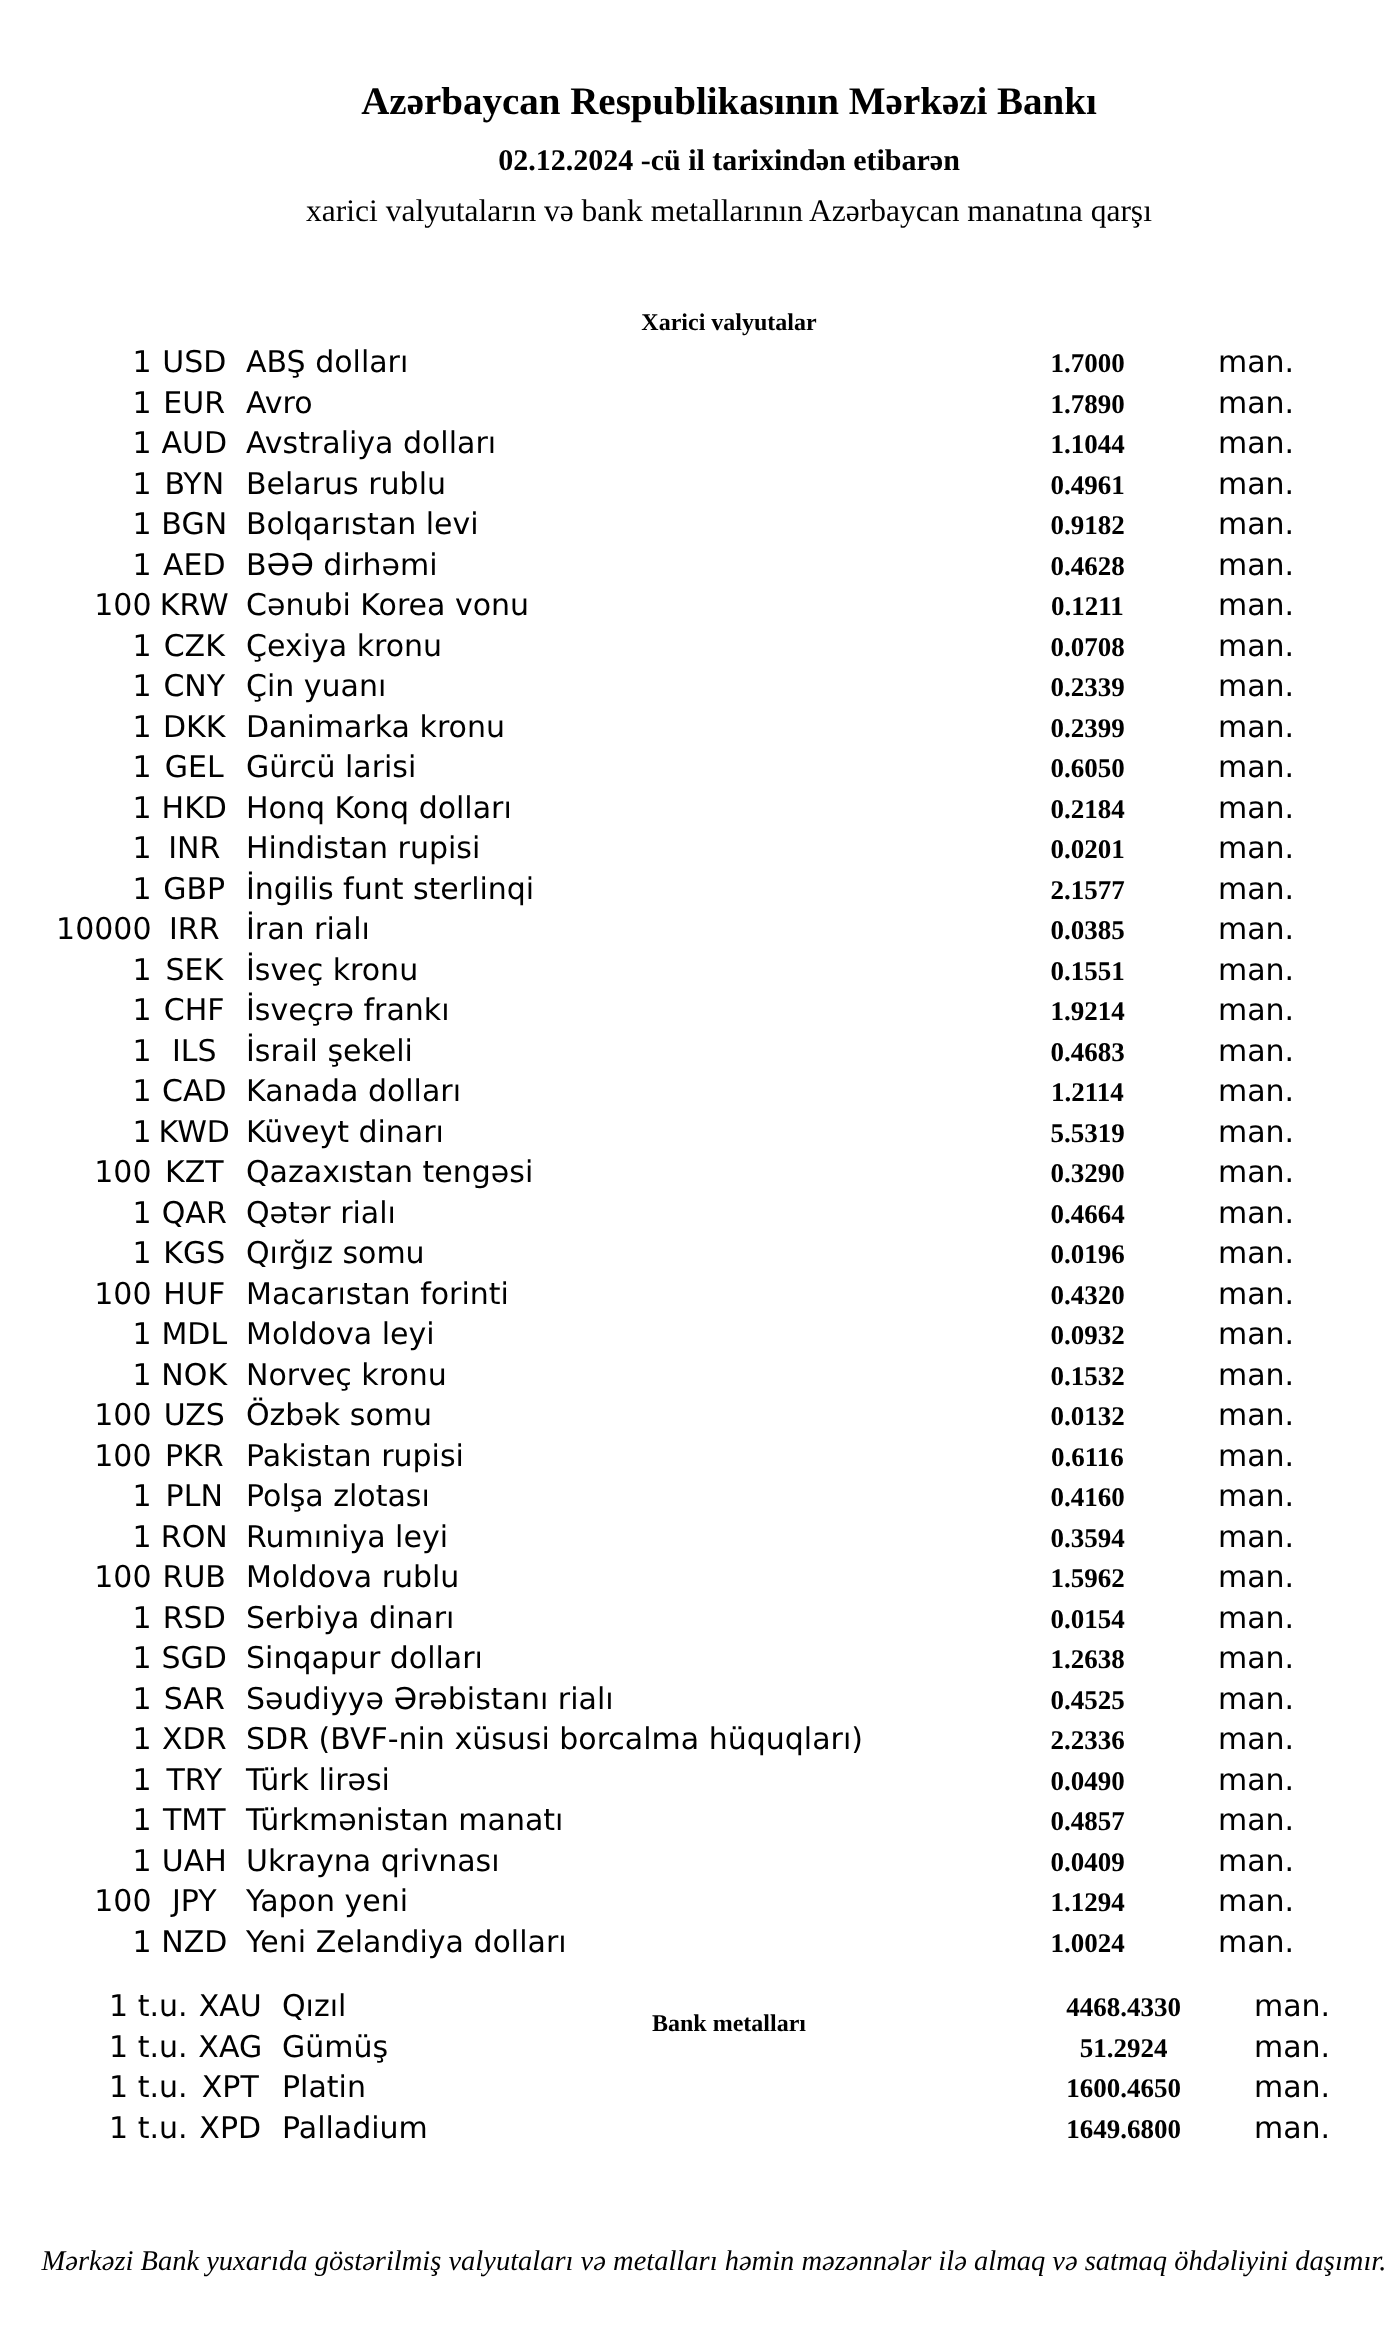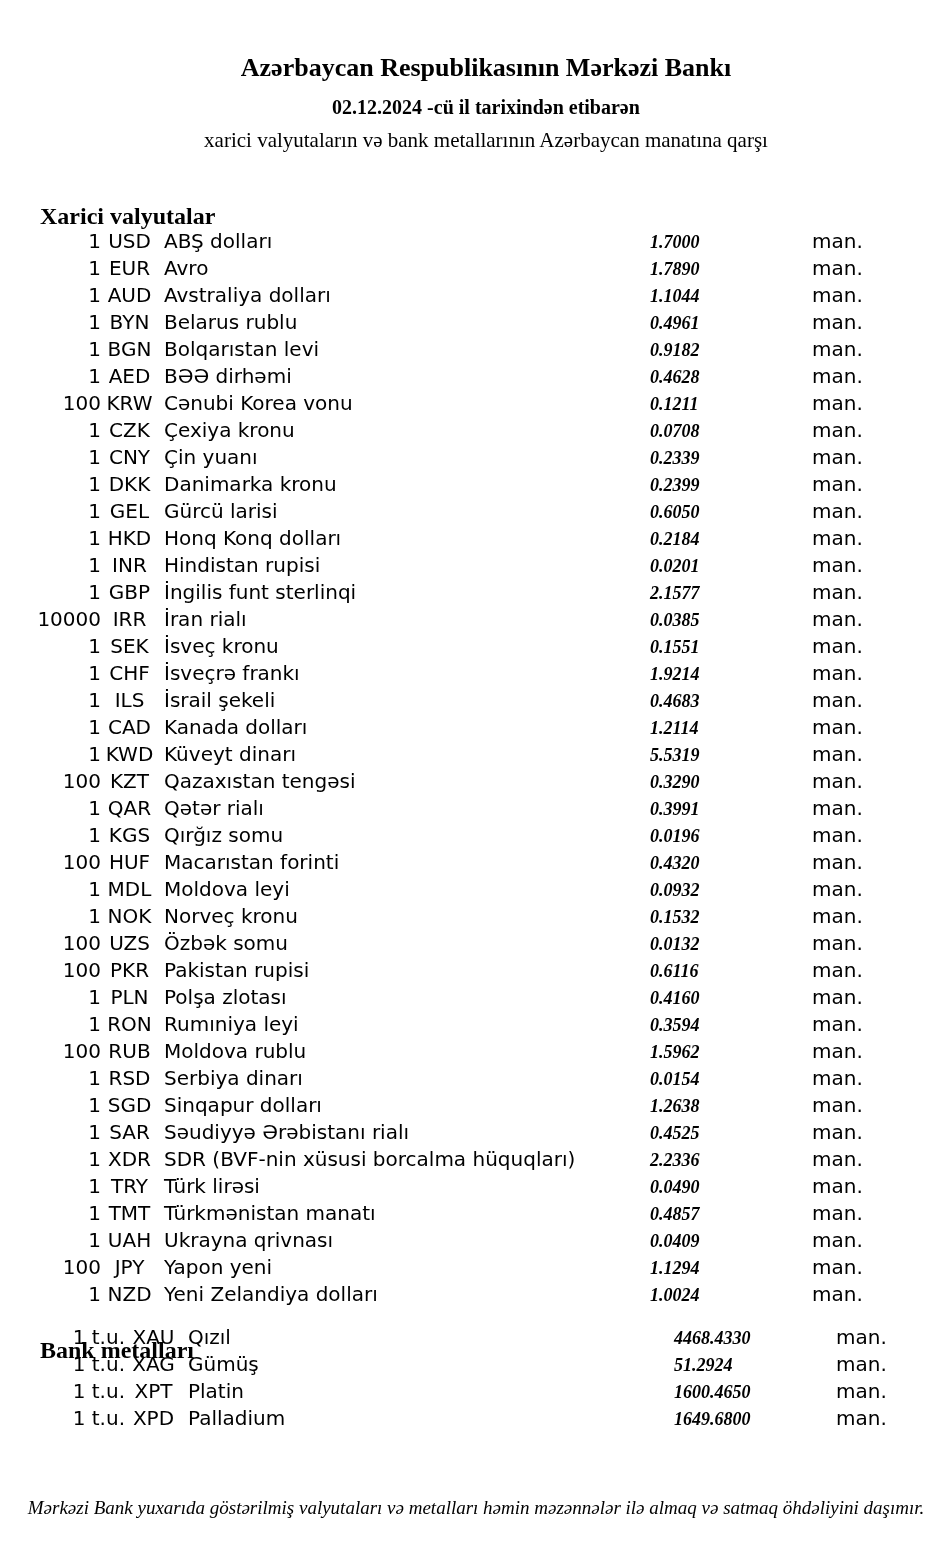--- a/index.html
+++ b/index.html
@@ -11,42 +11,42 @@
   }
   .abs{position:absolute;}
 
   .page-title{top:53px;left:40px;right:0;text-align:center;
     font-family:"Liberation Serif",serif;font-weight:bold;font-size:26px;line-height:30px;}
   .date-line{top:95px;left:40px;right:0;text-align:center;
     font-family:"Liberation Serif",serif;font-weight:bold;font-size:20px;line-height:24px;}
   .subtitle{top:127px;left:40px;right:0;text-align:center;
     font-family:"Liberation Serif",serif;font-weight:normal;font-size:21px;line-height:26px;}
 
-  .section-heading{left:40px;right:0;text-align:left;
-    font-family:"Liberation Serif",serif;font-weight:bold;font-size:24px;line-height:26px;}
+  .section-heading{left:40px;right:0;text-align:center;
+    font-family:"Liberation Serif",serif;font-weight:bold;font-size:16px;line-height:26px;}
   .heading-currencies{top:203px;}
   .heading-metals{top:1337px;}
 
   .rows{left:0;width:862px;}
   .rows-currencies{top:228px;}
   .rows-metals{top:1324px;padding-left:24px;}
 
   .row{
     display:grid;
     grid-template-columns:101px 55px 1fr 150px 62px;
     align-items:baseline;
     height:27px;line-height:27px;
   }
   .cell{display:block;white-space:nowrap;overflow:visible;}
   .cell.amount{text-align:right;font-size:20px;}
   .cell.code{text-align:center;font-size:20px;padding-left:2px;}
   .cell.name{text-align:left;font-size:20px;padding-left:8px;}
-  .cell.rate{text-align:left;
+  .cell.rate{text-align:center;
     font-family:"Liberation Serif","DejaVu Serif",serif;
-    font-weight:bold;font-style:italic;font-size:18px;}
+    font-weight:bold;font-size:18px;}
   .cell.man{text-align:right;padding-left:12px;font-size:20px;}
 
   .footer-note{top:1494px;left:0;right:0;text-align:center;
     font-family:"Liberation Serif","DejaVu Serif",serif;
     font-style:italic;font-size:19px;line-height:28px;margin-left:20px;}
 </style>
 </head>
 <body>
 
 <div class="abs page-title">Azərbaycan Respublikasının Mərkəzi Bankı</div>
@@ -199,21 +199,21 @@
       <span class="cell amount">100</span>
       <span class="cell code">KZT</span>
       <span class="cell name">Qazaxıstan tengəsi</span>
       <span class="cell rate">0.3290</span>
       <span class="cell man">man.</span>
     </div>
     <div class="row">
       <span class="cell amount">1</span>
       <span class="cell code">QAR</span>
       <span class="cell name">Qətər rialı</span>
-      <span class="cell rate">0.3991</span>
+      <span class="cell rate">0.4664</span>
       <span class="cell man">man.</span>
     </div>
     <div class="row">
       <span class="cell amount">1</span>
       <span class="cell code">KGS</span>
       <span class="cell name">Qırğız somu</span>
       <span class="cell rate">0.0196</span>
       <span class="cell man">man.</span>
     </div>
     <div class="row">

